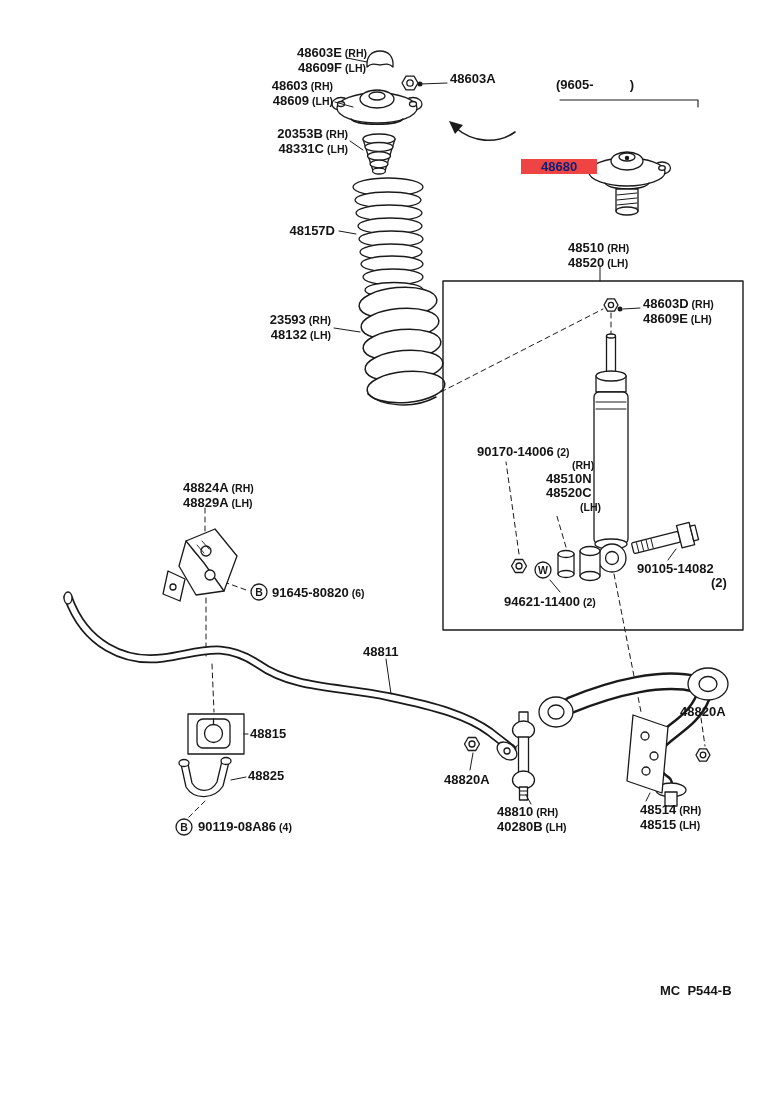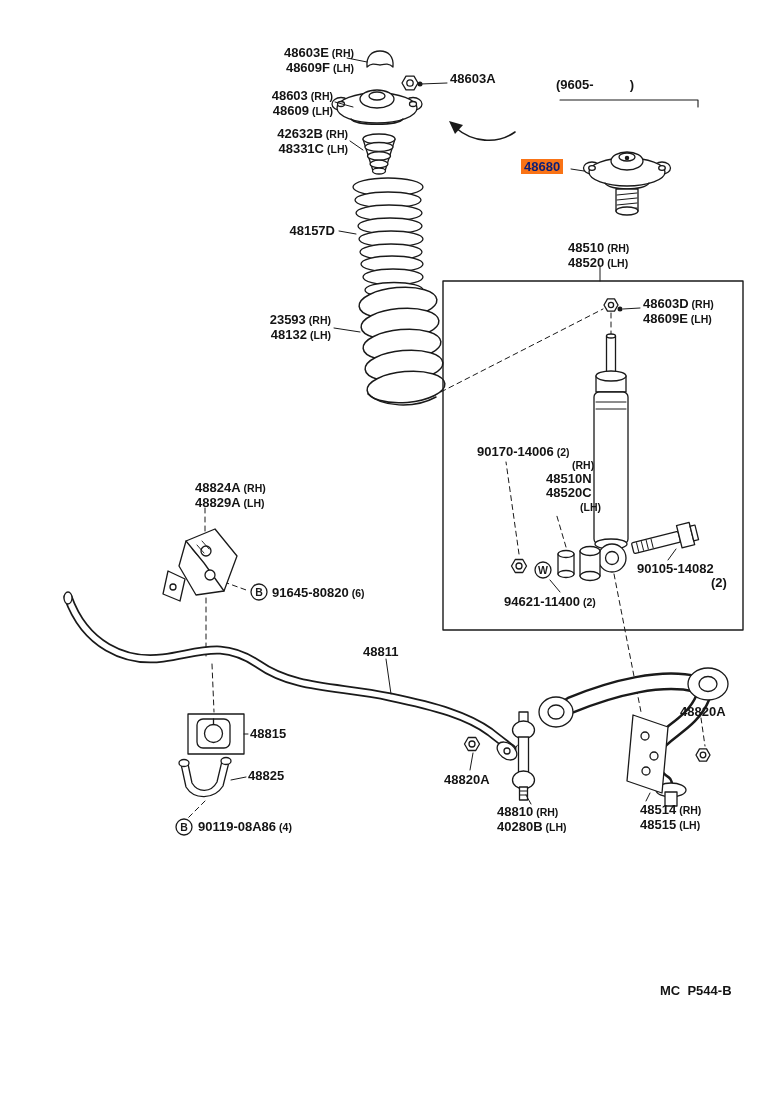--- a/index.html
+++ b/index.html
@@ -4,21 +4,21 @@
 <style>
   html,body{margin:0;padding:0;background:#fff;}
   .stage{position:relative;width:776px;height:1116px;background:#fff;overflow:hidden;
          font-family:"Liberation Sans", sans-serif;}
   .stage svg{position:absolute;left:0;top:0;}
   svg text{font-family:"Liberation Sans", sans-serif;}
   .lbl{position:absolute;white-space:nowrap;color:#141414;font-weight:bold;line-height:14px;}
   .ln{display:block;}
   .num{font-size:13px;}
   .suf{font-size:10.5px;margin-left:3px;}
-  .hl{background:#f97316;padding:0 3px;}
+  .hl{background:#ef4444;padding:0 20px;}
   .hl .num{color:#0a1f78;}
   .pre{white-space:pre;}
 </style>
 </head>
 <body>
 
 <div class="stage">
 
 <svg width="776" height="1116" viewBox="0 0 776 1116">
   <g fill="#fff" stroke="#1a1a1a" stroke-width="1.3" stroke-linecap="round" stroke-linejoin="round">
@@ -245,36 +245,36 @@
       <circle cx="259" cy="592" r="8"></circle>
       <text x="259" y="592" text-anchor="middle" dominant-baseline="central" font-size="10.5" font-weight="bold" fill="#1a1a1a" stroke="none">B</text>
       <circle cx="184" cy="827" r="8"></circle>
       <text x="184" y="827" text-anchor="middle" dominant-baseline="central" font-size="10.5" font-weight="bold" fill="#1a1a1a" stroke="none">B</text>
       <circle cx="543" cy="570" r="8"></circle>
       <text x="543" y="570" text-anchor="middle" dominant-baseline="central" font-size="10.5" font-weight="bold" fill="#1a1a1a" stroke="none">W</text>
     </g>
   </g>
 </svg>
 
-<div class="lbl" style="top:45px;right:422px;text-align:right">
+<div class="lbl" style="top:45px;right:409px;text-align:center">
   <span class="ln"><span class="num">48603E</span><span class="suf">(RH)</span></span>
   <span class="ln"><span class="num">48609F</span><span class="suf">(LH)</span></span>
 </div>
 
 <div class="lbl" style="left:450px;top:71px">
   <span class="ln"><span class="num">48603A</span></span>
 </div>
 
-<div class="lbl" style="top:88px;right:443px;text-align:right">
+<div class="lbl" style="top:78px;right:443px;text-align:right">
   <span class="ln"><span class="num">48603</span><span class="suf">(RH)</span></span>
   <span class="ln"><span class="num">48609</span><span class="suf">(LH)</span></span>
 </div>
 
 <div class="lbl" style="top:126px;right:428px;text-align:right">
-  <span class="ln"><span class="num">42632B</span><span class="suf">(RH)</span></span>
+  <span class="ln"><span class="num">20353B</span><span class="suf">(RH)</span></span>
   <span class="ln"><span class="num">48331C</span><span class="suf">(LH)</span></span>
 </div>
 
 <div class="lbl" style="top:223px;right:441px;text-align:right">
   <span class="ln"><span class="num">48157D</span></span>
 </div>
 
 <div class="lbl" style="top:312px;right:445px;text-align:right">
   <span class="ln"><span class="num">23593</span><span class="suf">(RH)</span></span>
   <span class="ln"><span class="num">48132</span><span class="suf">(LH)</span></span>
@@ -318,21 +318,21 @@
   <span class="ln"><span class="num">90105-14082</span></span>
 </div>
 <div class="lbl" style="left:711px;top:575px">
   <span class="ln"><span class="num">(2)</span></span>
 </div>
 
 <div class="lbl" style="left:504px;top:594px">
   <span class="ln"><span class="num">94621-11400</span><span class="suf">(2)</span></span>
 </div>
 
-<div class="lbl" style="left:195px;top:480px">
+<div class="lbl" style="left:183px;top:480px">
   <span class="ln"><span class="num">48824A</span><span class="suf">(RH)</span></span>
   <span class="ln"><span class="num">48829A</span><span class="suf">(LH)</span></span>
 </div>
 
 <div class="lbl" style="left:272px;top:585px">
   <span class="ln"><span class="num">91645-80820</span><span class="suf">(6)</span></span>
 </div>
 
 <div class="lbl" style="left:363px;top:644px">
   <span class="ln"><span class="num">48811</span></span>

